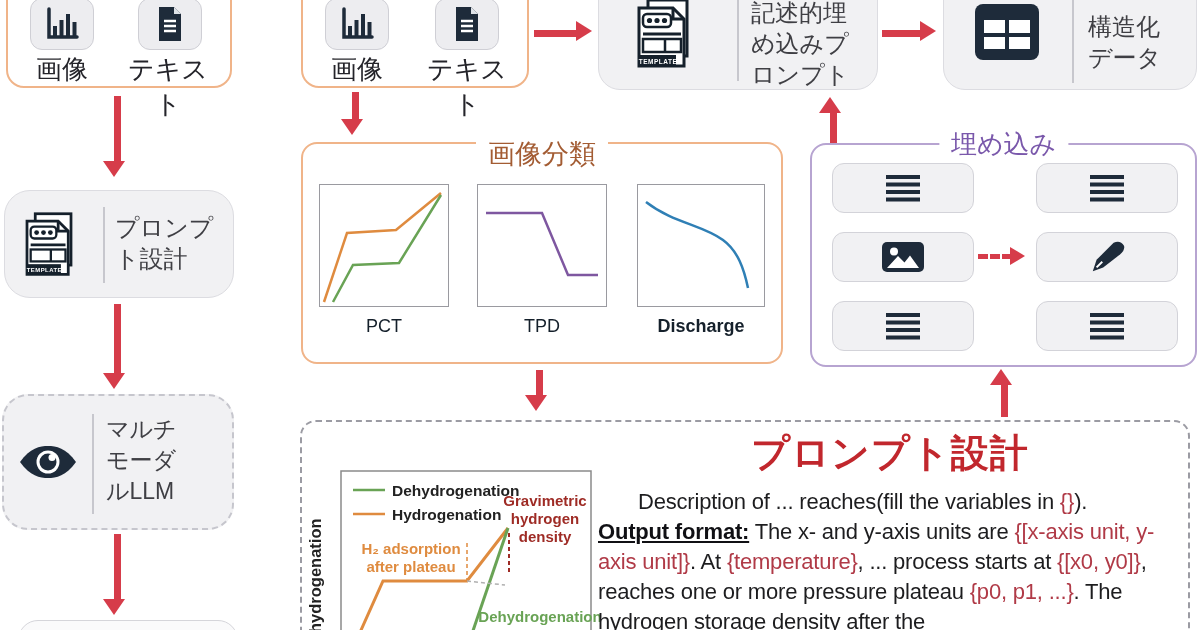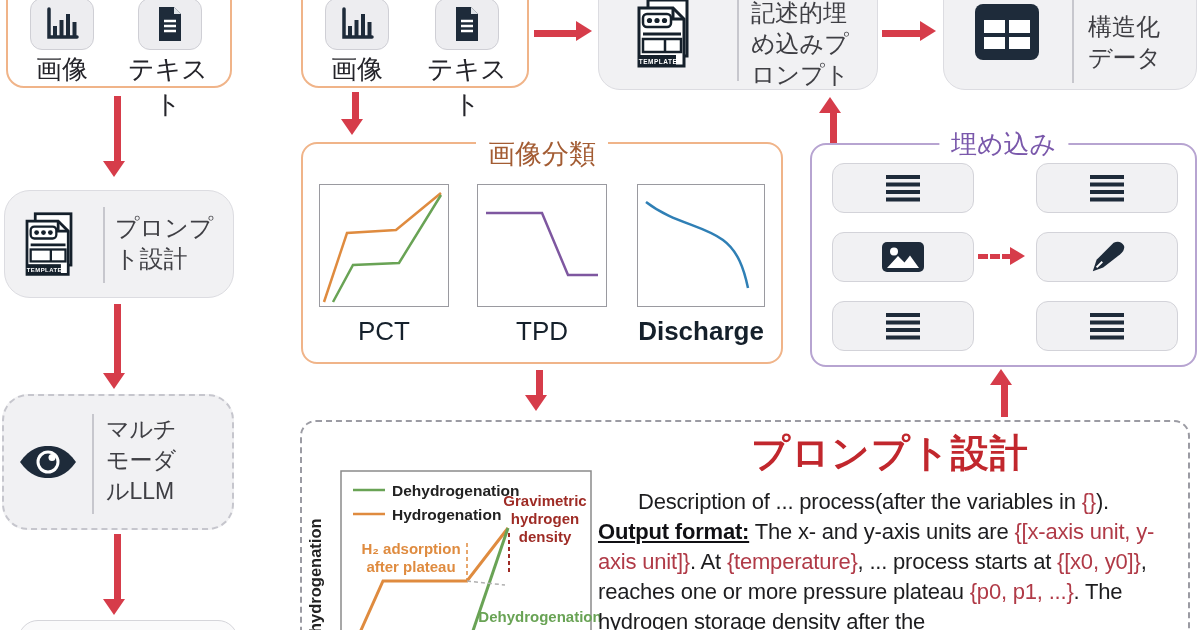--- a/index.html
+++ b/index.html
@@ -26,21 +26,21 @@
   .dash-h { position:absolute; width:34px; height:0; border-top:5px dashed var(--red); }
 
   
   #box-classification { position:absolute; left:301px; top:142px; width:482px; height:222px;
       border:2px solid var(--orange); border-radius:16px; background:#fff; }
   #box-embedding { position:absolute; left:810px; top:143px; width:387px; height:224px;
       border:2px solid var(--purple); border-radius:16px; background:#fff; }
   .box-title { position:absolute; top:-20px; left:50%; transform:translateX(-50%);
       background:#fff; padding:0 12px; white-space:nowrap; font-size:27px; }
   .thumb { position:absolute; width:130px; height:123px; border:1.5px solid #9a9aa0; background:#fff; }
-  .class-label { position:absolute; font-size:26px; color:#15202b; text-align:center; }
+  .class-label { position:absolute; font-size:18px; color:#15202b; text-align:center; }
   .embed-btn { position:absolute; width:142px; height:50px; background:#f1f1f3; border:1.5px solid #d3d3d9;
       border-radius:12px; display:flex; align-items:center; justify-content:center; }
 
   
   #panel-prompt { position:absolute; left:300px; top:420px; width:890px; height:260px;
       border:2.5px dashed #9b9ba3; border-radius:16px; background:#fff; }
   #panel-title { position:absolute; left:620px; top:428px; width:540px; text-align:center;
       font-size:38px; font-weight:bold; color:var(--title-red); letter-spacing:1px; }
   #prompt-body { position:absolute; left:598px; top:487px; width:594px;
       font-size:22px; line-height:30px; letter-spacing:-0.2px; color:#1d1d1f; }
@@ -312,17 +312,17 @@
     <line x1="162" y1="126" x2="200" y2="130" stroke="#b0b0b0" stroke-width="1.5" stroke-dasharray="4 3"></line>
     <line x1="204" y1="78" x2="204" y2="120" stroke="var(--chart-darkred)" stroke-width="2" stroke-dasharray="4 3"></line>
   </svg>
 
   <div class="ann ann-orange" style="left:352px; top:540px; width:118px;">H₂ adsorption after plateau</div>
   <div class="ann ann-darkred" style="left:498px; top:492px; width:94px;">Gravimetric hydrogen density</div>
   <div class="ann ann-green" style="left:475px; top:608px; width:130px;">Dehydrogenation</div>
 
   <div id="panel-title">プロンプト設計</div>
   <div id="prompt-body">
-    <p class="indent"><span class="seg-normal">Description of ... process(after the variables in </span><span class="seg-red">{}</span><span class="seg-normal">).</span></p>
+    <p class="indent"><span class="seg-normal">Description of ... reaches(fill the variables in </span><span class="seg-red">{}</span><span class="seg-normal">).</span></p>
     <p><span class="seg-bold-underline">Output format:</span><span class="seg-normal"> The x- and y-axis units are </span><span class="seg-red">{[x-axis unit, y-axis unit]}</span><span class="seg-normal">. At </span><span class="seg-red">{temperature}</span><span class="seg-normal">, ... process starts at </span><span class="seg-red">{[x0, y0]}</span><span class="seg-normal">, reaches one or more pressure plateau </span><span class="seg-red">{p0, p1, ...}</span><span class="seg-normal">. The hydrogen storage density after the</span></p>
   </div>
 
 </div>
 
 </body></html>

